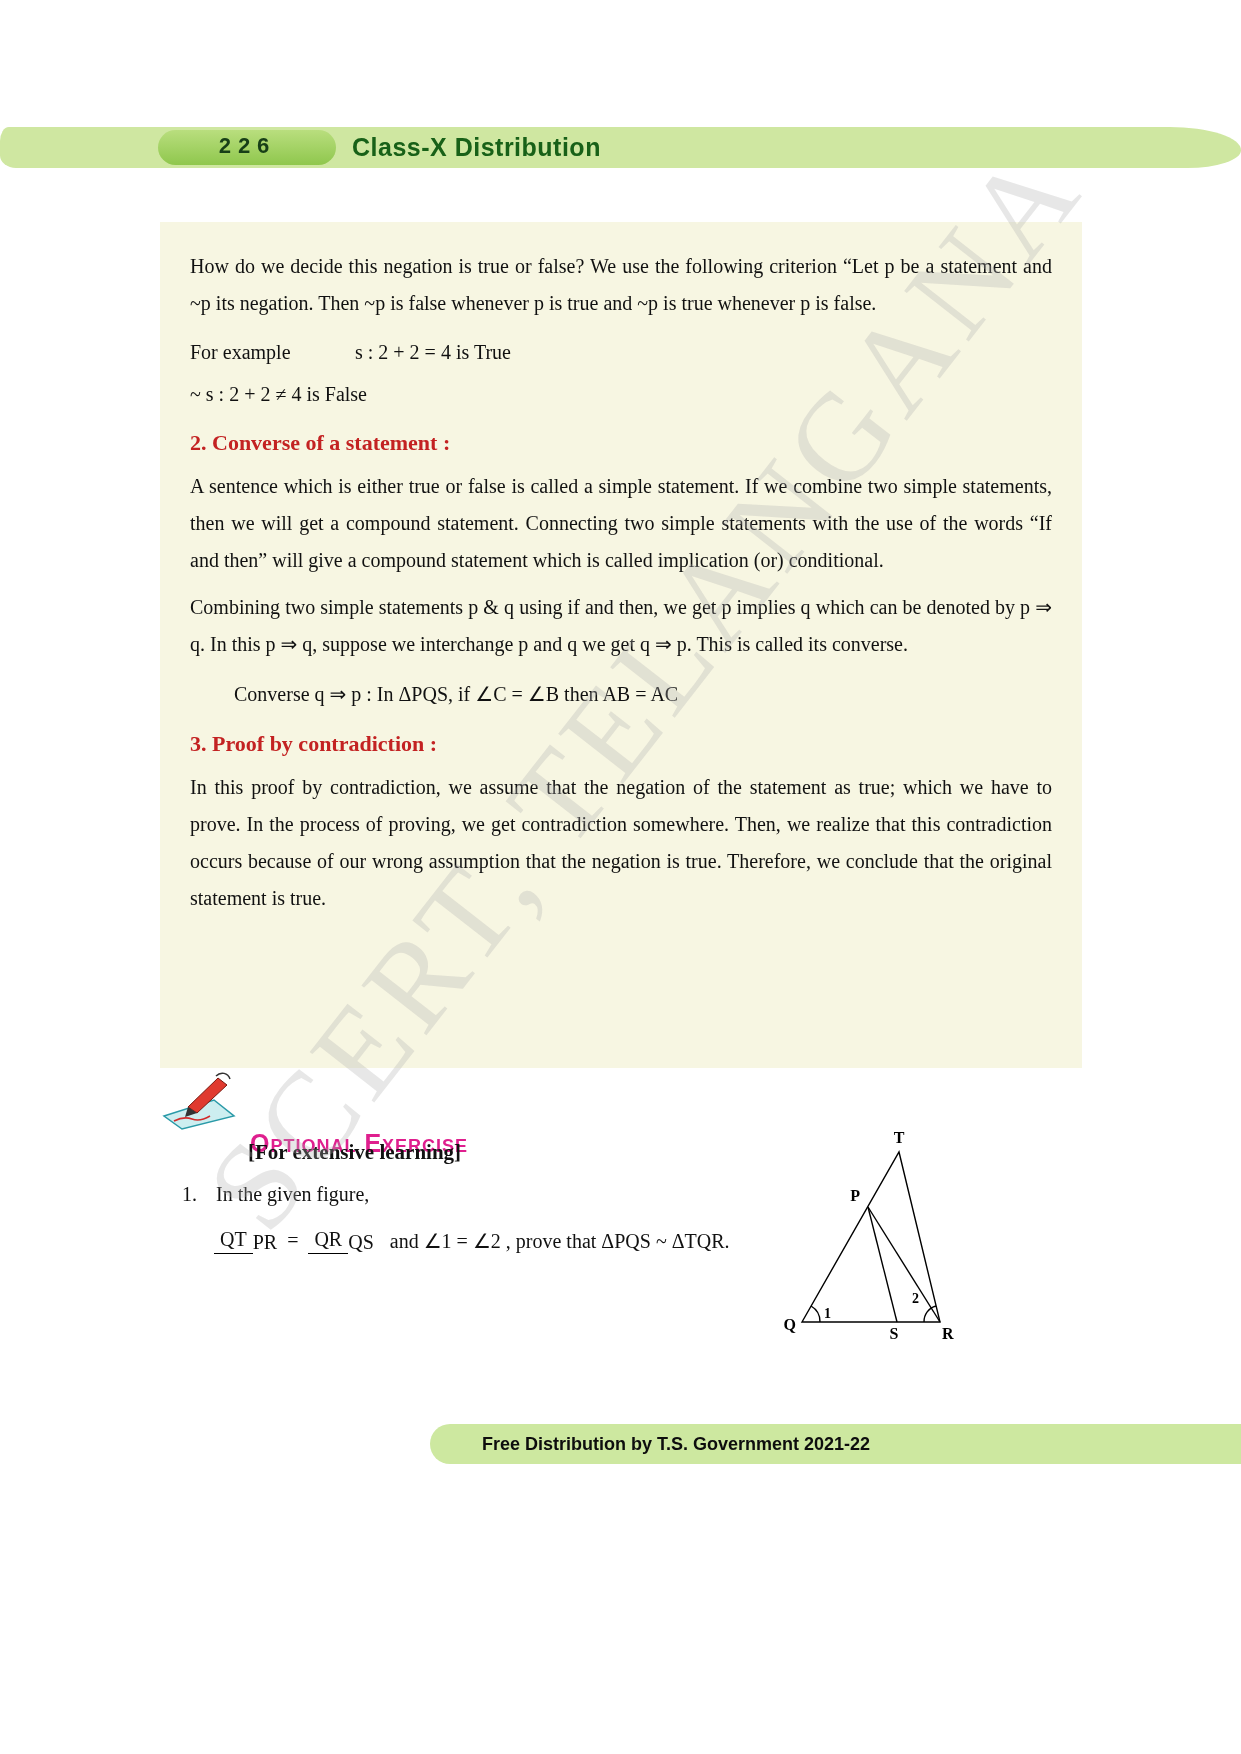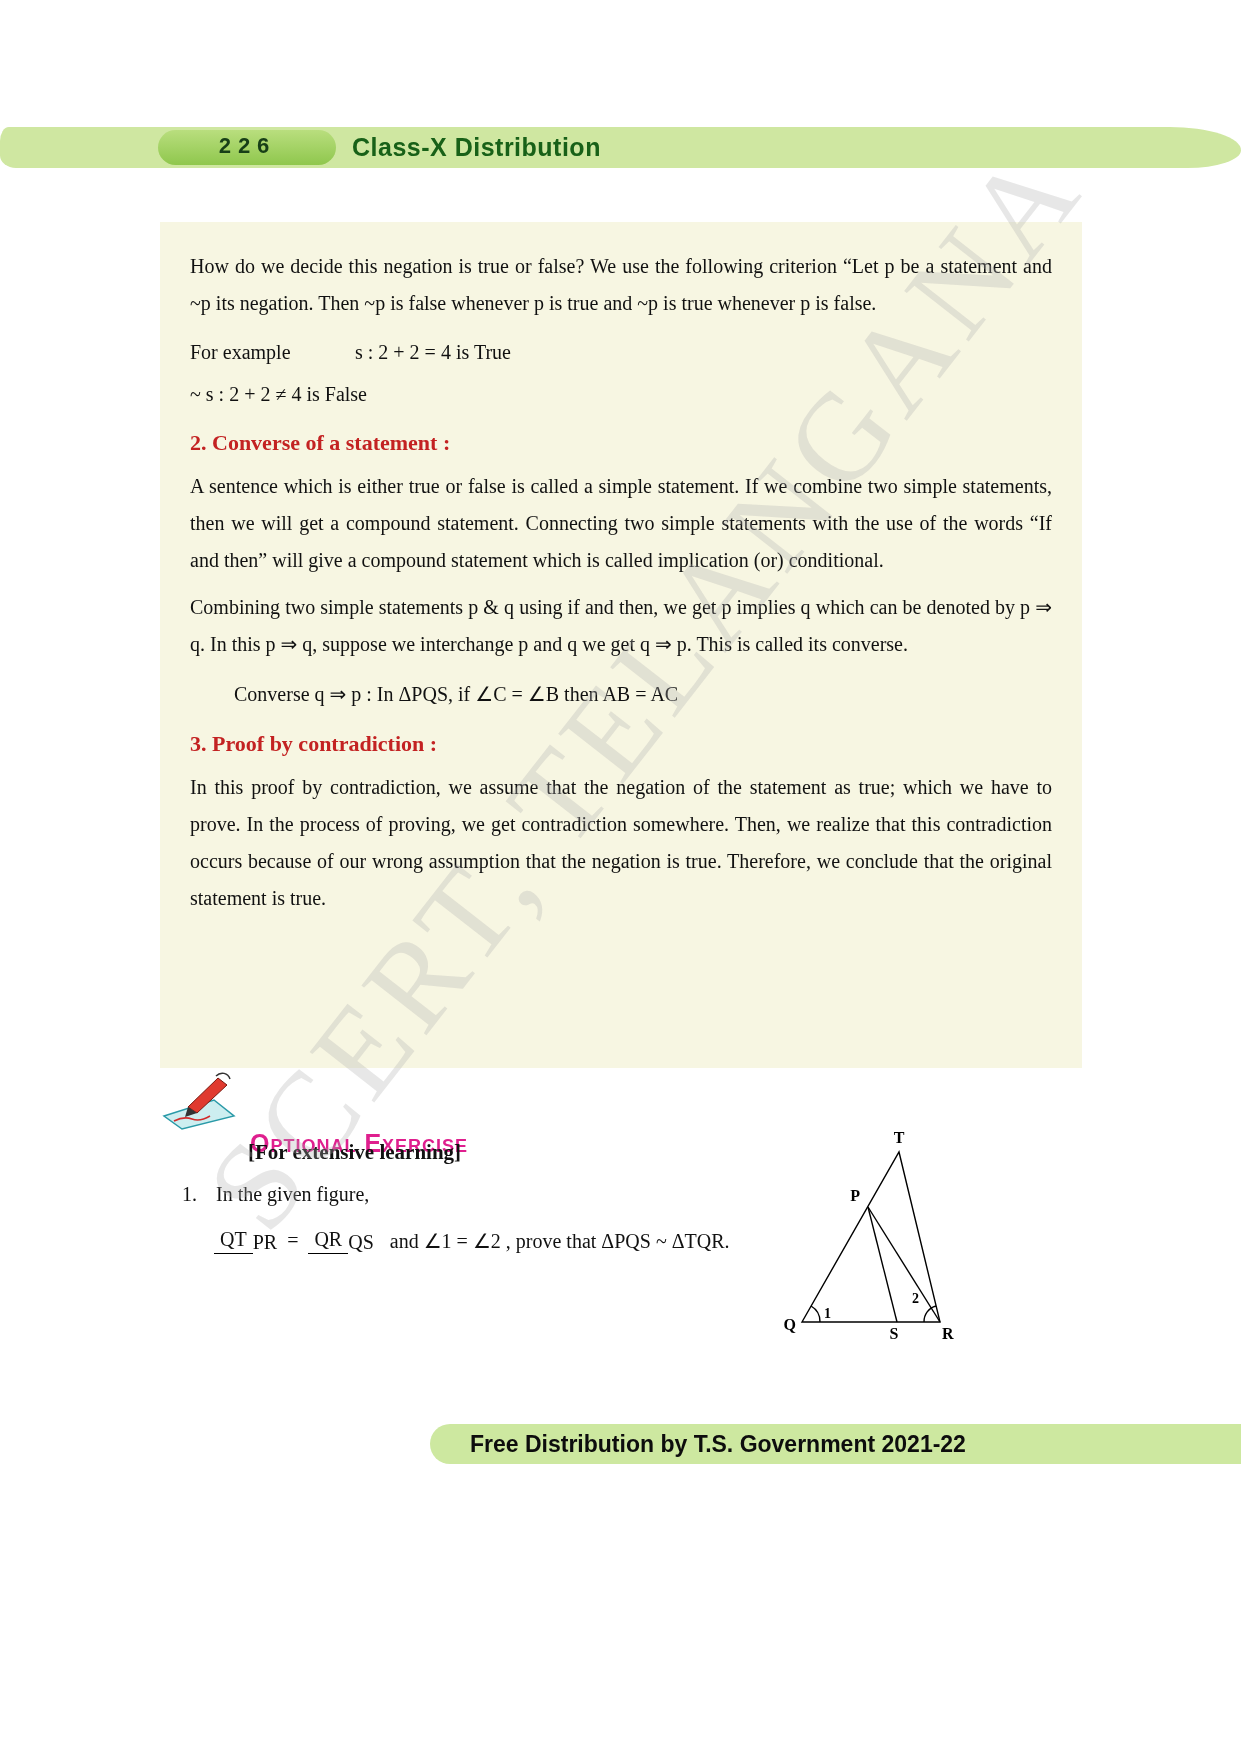--- a/index.html
+++ b/index.html
@@ -84,22 +84,22 @@
   .figure-svg text { font-family:"Liberation Serif", serif; font-weight:bold; font-size:16px; fill:#000; }
   .figure-svg text.small { font-size:14px; }
 
   
   .band-bottom {
     position:absolute; left:430px; top:1424px; width:811px; height:40px;
     background:#cde8a0; border-radius:24px 0 0 24px;
     display:flex; align-items:center;
   }
   .footer-text {
-    margin-left:40px; font-family:"Liberation Sans", sans-serif;
-    font-weight:bold; font-size:23px; color:#0d0d0d;
+    margin-left:52px; font-family:"Liberation Sans", sans-serif;
+    font-weight:bold; font-size:18px; color:#0d0d0d;
   }
 </style>
 </head>
 <body>
 
 <div class="page">
 
   <div class="band-top"></div>
   <div class="page-pill">
     <span>226</span>

